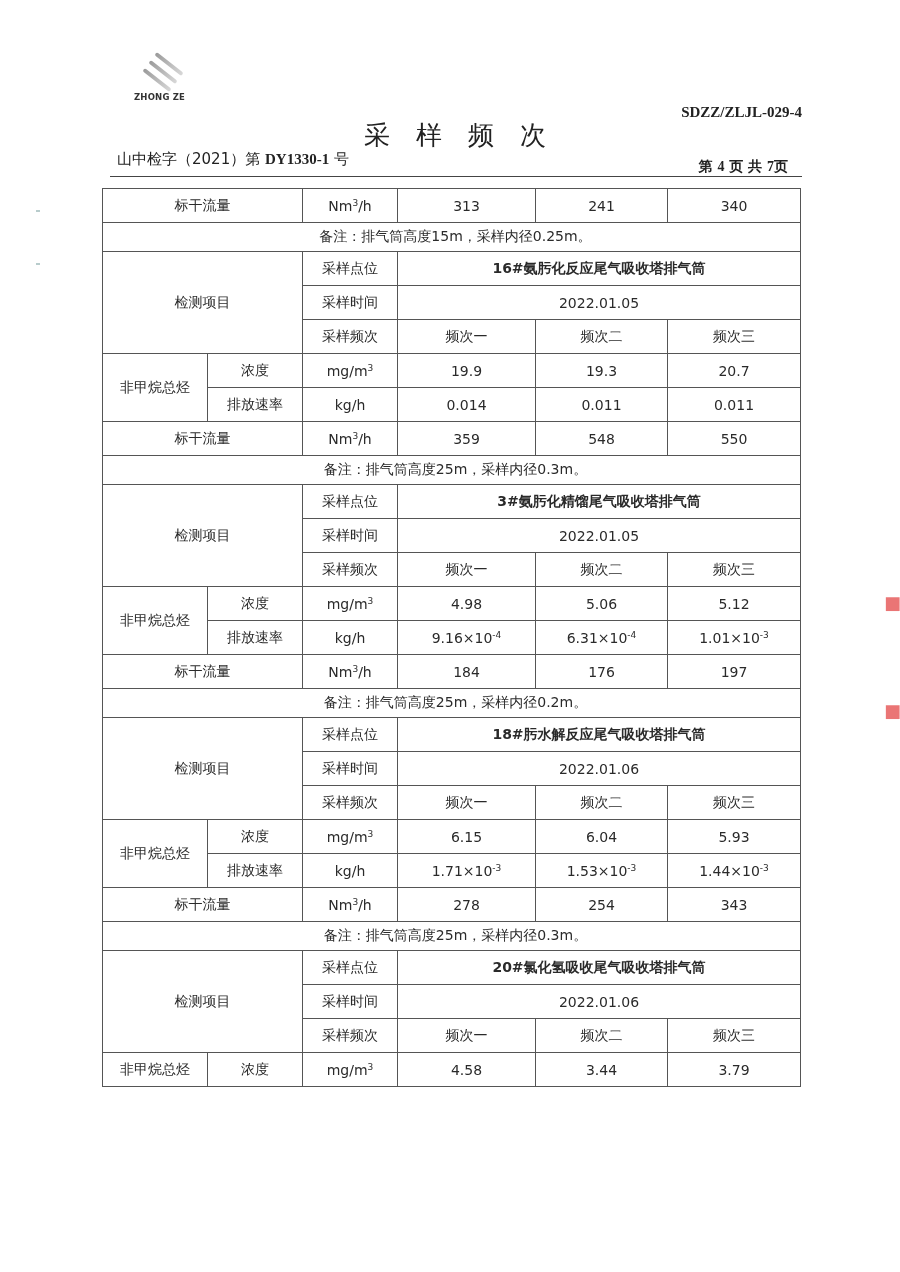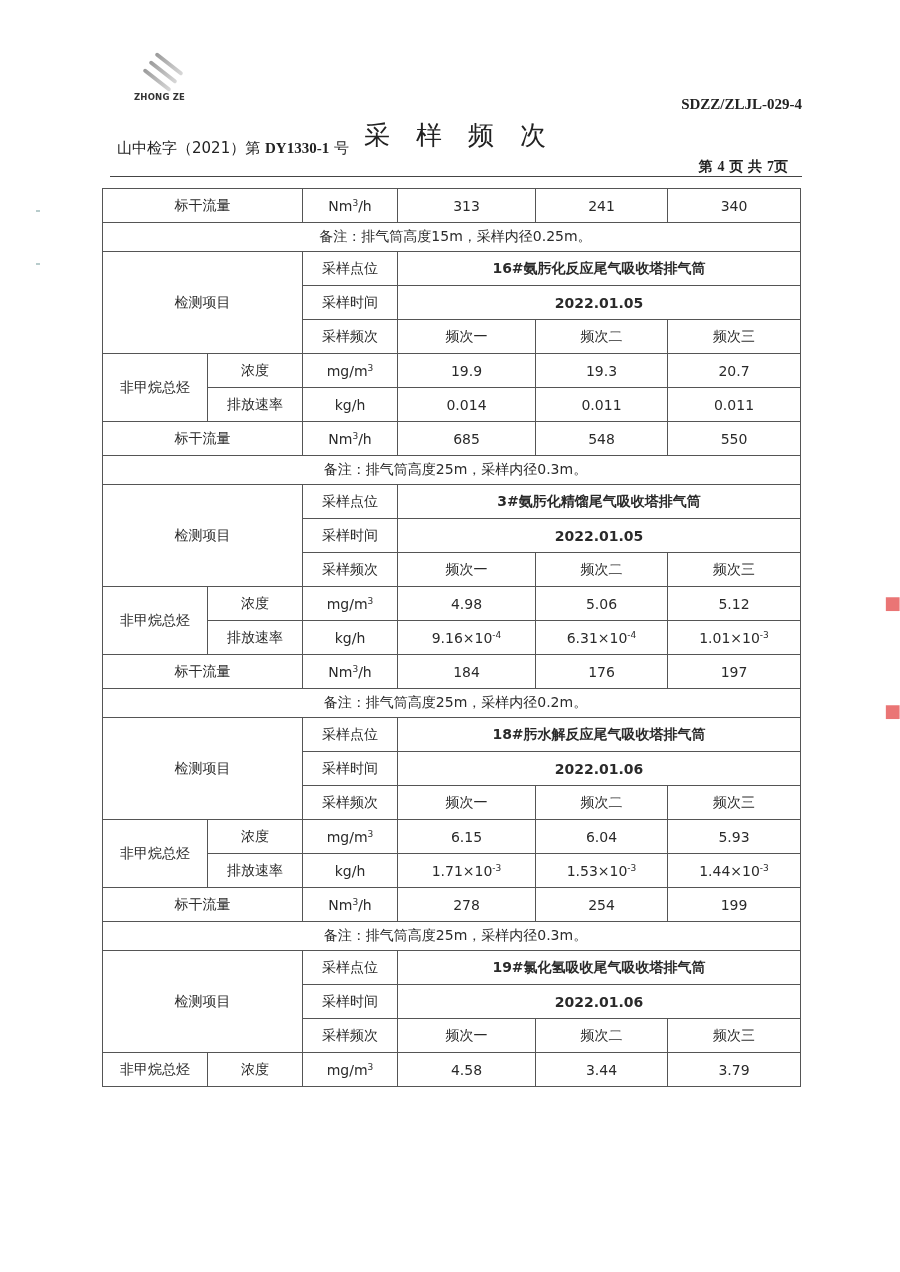--- a/index.html
+++ b/index.html
@@ -4,32 +4,32 @@
 <style>
   html, body { margin: 0; padding: 0; }
   body {
     width: 900px; height: 1272px; background: #ffffff; position: relative; overflow: hidden;
     font-family: "DejaVu Serif", "Liberation Serif", serif; color: #222;
   }
   .logo { position: absolute; left: 126px; top: 56px; width: 60px; height: 48px; margin-left: 8px; }
   .logo-bars { position: absolute; left: 12px; top: 0; width: 40px; height: 32px; }
   .logo-bar { position: absolute; height: 4px; width: 34px; background: linear-gradient(90deg,#9a9a9a,#d8d8d8); transform: rotate(38deg); border-radius: 2px; }
   .logo-text { position: absolute; left: 0; top: 36px; font-family: "DejaVu Sans", sans-serif; font-weight: bold; font-size: 8.5px; letter-spacing: 0.2px; color: #333; white-space: nowrap; }
-  .doc-code { position: absolute; right: 98px; top: 96px; font-family: "Liberation Serif", serif; font-weight: bold; font-size: 15px; }
+  .doc-code { position: absolute; right: 98px; top: 104px; font-family: "Liberation Serif", serif; font-weight: bold; font-size: 15px; }
   .title { position: absolute; left: 364px; top: 118px; font-size: 26px; letter-spacing: 26px; font-family: "DejaVu Sans", sans-serif; }
-  .report-no { position: absolute; left: 117px; top: 139px; font-size: 15px; font-family: "DejaVu Sans", sans-serif; }
+  .report-no { position: absolute; left: 117px; top: 150px; font-size: 15px; font-family: "DejaVu Sans", sans-serif; }
   .report-no b { font-family: "Liberation Serif", serif; }
   .page-info { position: absolute; right: 112px; top: 158px; font-size: 14px; font-family: "DejaVu Sans", sans-serif; font-weight: bold; }
   .page-info b { font-family: "Liberation Serif", serif; }
   .hr { position: absolute; left: 110px; top: 176px; width: 692px; height: 1px; background: #444; }
 
   table.main { position: absolute; left: 102px; top: 188px; width: 698px; border-collapse: collapse; table-layout: fixed; }
   table.main td { border: 1px solid #555; text-align: center; vertical-align: middle; font-size: 14px; height: 33px; padding: 0; font-family: "DejaVu Sans", sans-serif; color: #2a2a2a; }
   td.num { font-family: "Liberation Serif", serif; font-size: 15px; }
-  td.bold { font-family: "Liberation Serif", serif; font-weight: bold; font-size: 15px; }
+  td.bold { font-family: "Liberation Serif", serif; font-weight: normal; font-size: 15px; }
   td.site { font-weight: bold; font-size: 14px; }
   td.note { text-align: right; padding-left: 8px !important; height: 28px !important; }
   sup { font-size: 9px; vertical-align: 5px; line-height: 0; }
 
   .stamp { position: absolute; right: 0; width: 16px; color: #e23b3b; opacity: .7; font-size: 18px; }
   .dot { position: absolute; width: 4px; height: 2px; background: #8aa; opacity: .6; }
 </style>
 </head>
 <body>
 
@@ -103,21 +103,21 @@
       <tr>
         <td>排放速率</td>
         <td class="num">kg/h</td>
         <td class="num"><span>0.014</span><sup></sup></td>
         <td class="num"><span>0.011</span><sup></sup></td>
         <td class="num"><span>0.011</span><sup></sup></td>
       </tr>
       <tr>
         <td colspan="2">标干流量</td>
         <td class="num"><span>Nm</span><sup>3</sup><span>/h</span></td>
-        <td class="num">685</td>
+        <td class="num">359</td>
         <td class="num">548</td>
         <td class="num">550</td>
       </tr>
       <tr>
         <td colspan="6" class="note">备注：排气筒高度25m，采样内径0.3m。</td>
       </tr>
       <tr>
         <td colspan="2" rowspan="3">检测项目</td>
         <td>采样点位</td>
         <td colspan="3" class="site">3#氨肟化精馏尾气吸收塔排气筒</td>
@@ -185,29 +185,29 @@
         <td class="num">kg/h</td>
         <td class="num"><span>1.71×10</span><sup>-3</sup></td>
         <td class="num"><span>1.53×10</span><sup>-3</sup></td>
         <td class="num"><span>1.44×10</span><sup>-3</sup></td>
       </tr>
       <tr>
         <td colspan="2">标干流量</td>
         <td class="num"><span>Nm</span><sup>3</sup><span>/h</span></td>
         <td class="num">278</td>
         <td class="num">254</td>
-        <td class="num">199</td>
+        <td class="num">343</td>
       </tr>
       <tr>
         <td colspan="6" class="note">备注：排气筒高度25m，采样内径0.3m。</td>
       </tr>
       <tr>
         <td colspan="2" rowspan="3">检测项目</td>
         <td>采样点位</td>
-        <td colspan="3" class="site">19#氯化氢吸收尾气吸收塔排气筒</td>
+        <td colspan="3" class="site">20#氯化氢吸收尾气吸收塔排气筒</td>
       </tr>
       <tr>
         <td>采样时间</td>
         <td colspan="3" class="bold">2022.01.06</td>
       </tr>
       <tr>
         <td>采样频次</td>
         <td>频次一</td>
         <td>频次二</td>
         <td>频次三</td>

